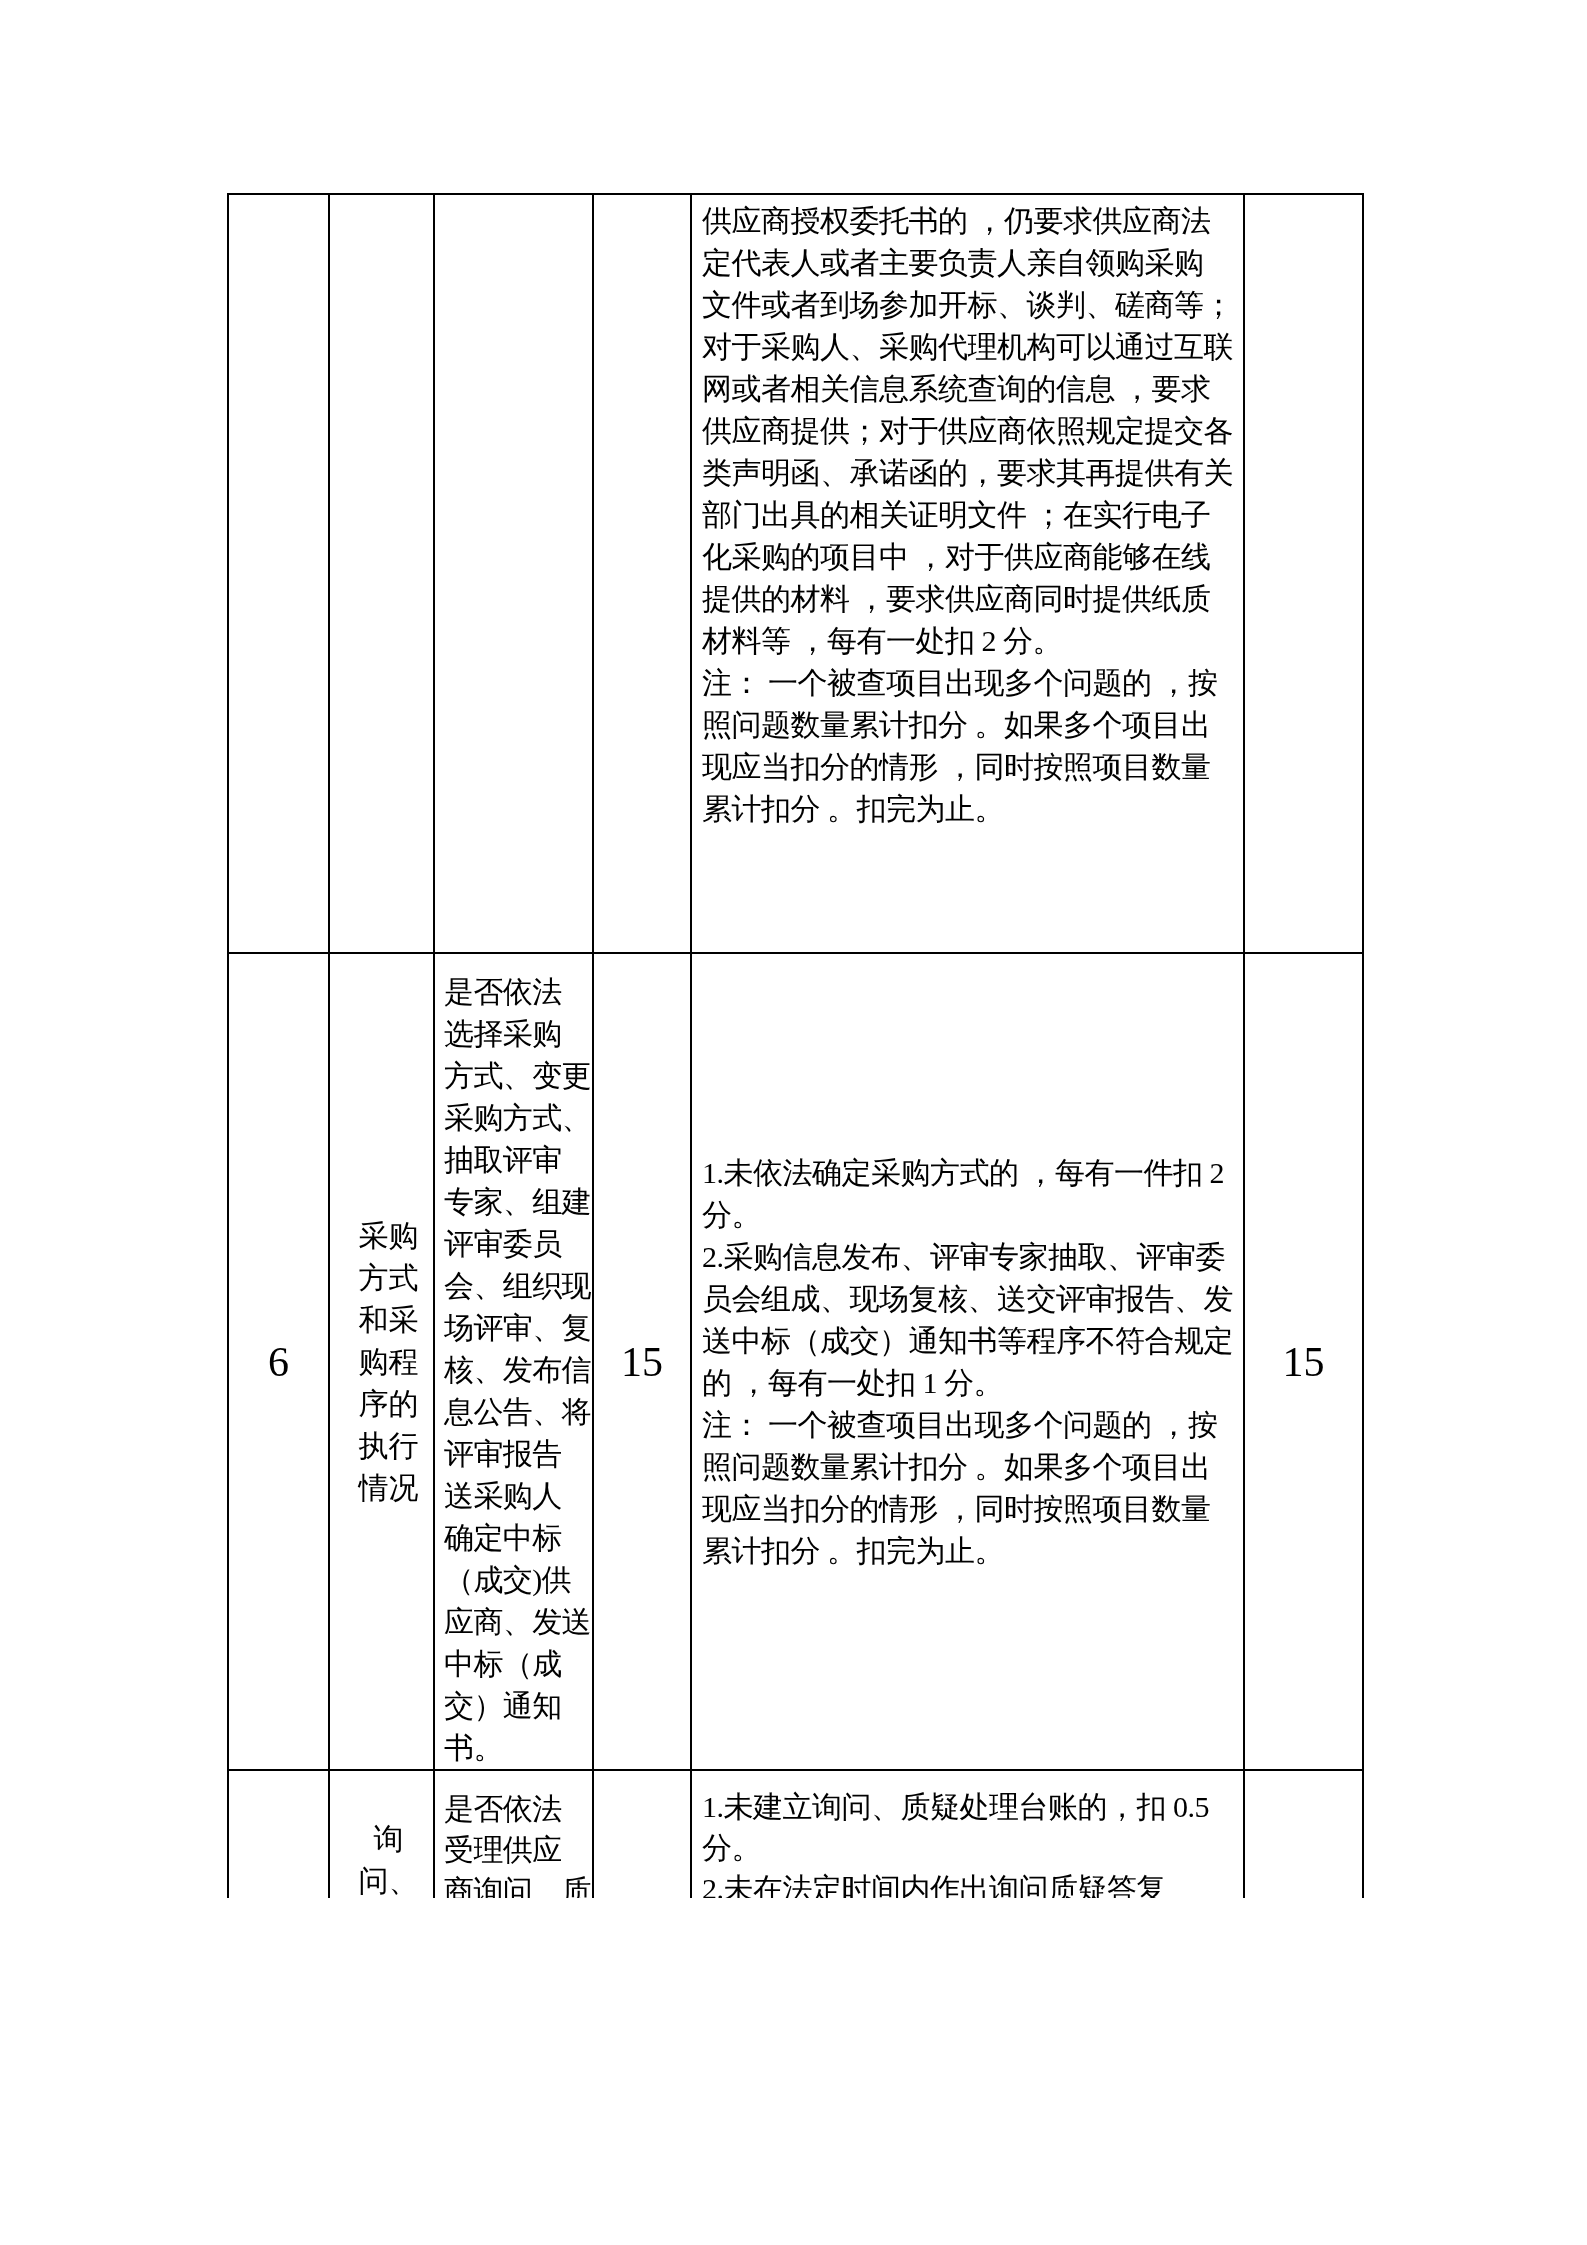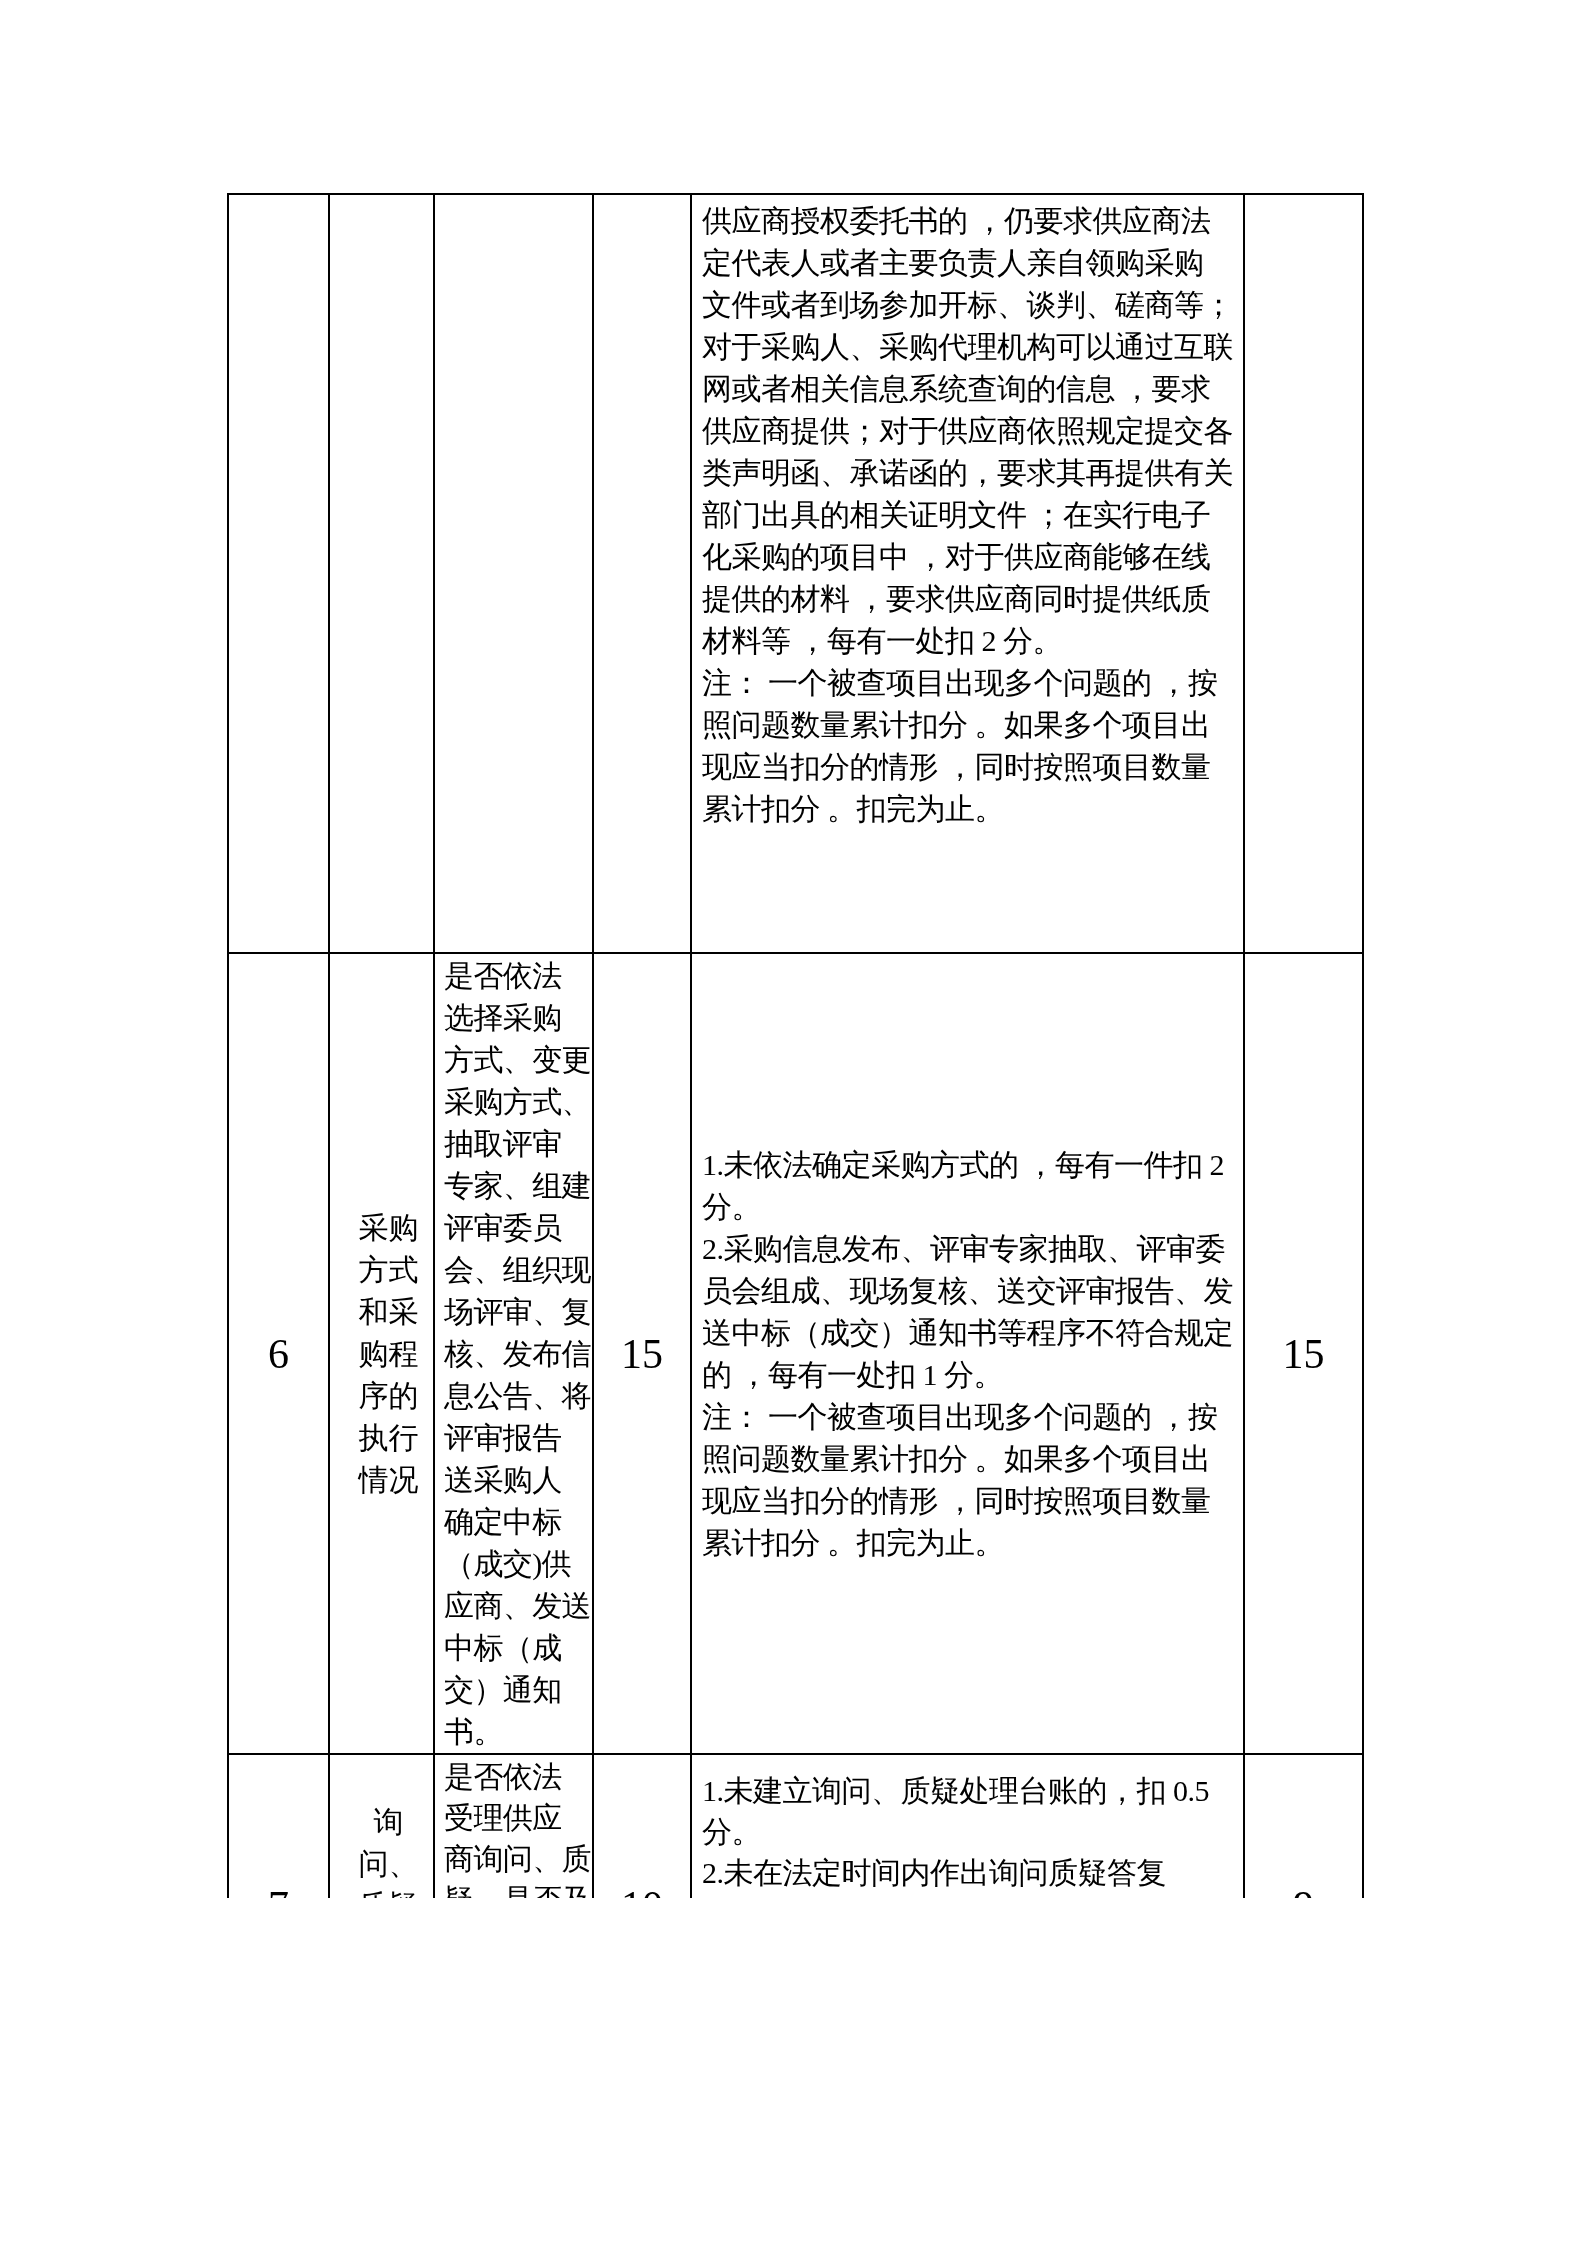--- a/index.html
+++ b/index.html
@@ -36,21 +36,21 @@
     line-height: 42px;
     white-space: pre-line;
   }
   .num {
     font-size: 42px;
     line-height: 1;
     text-align: center;
     white-space: pre-line;
   }
   .cat  { padding-left: 14px; text-align: center; }
-  .crit { padding-left: 9px; padding-right: 0; letter-spacing: -0.6px; padding-top: 1px; }
+  .crit { padding-left: 9px; padding-right: 0; letter-spacing: -0.6px; padding-top: 17px; }
   .detail { padding-left: 10px; padding-right: 2px; letter-spacing: -0.5px; }
   .pt5 { padding-top: 5px; }
   .pt3 { padding-top: 15px; }
   .lh41 { line-height: 41px; }
 </style>
 </head>
 <body>
 
 <div class="page">
   <table class="doc-table">

